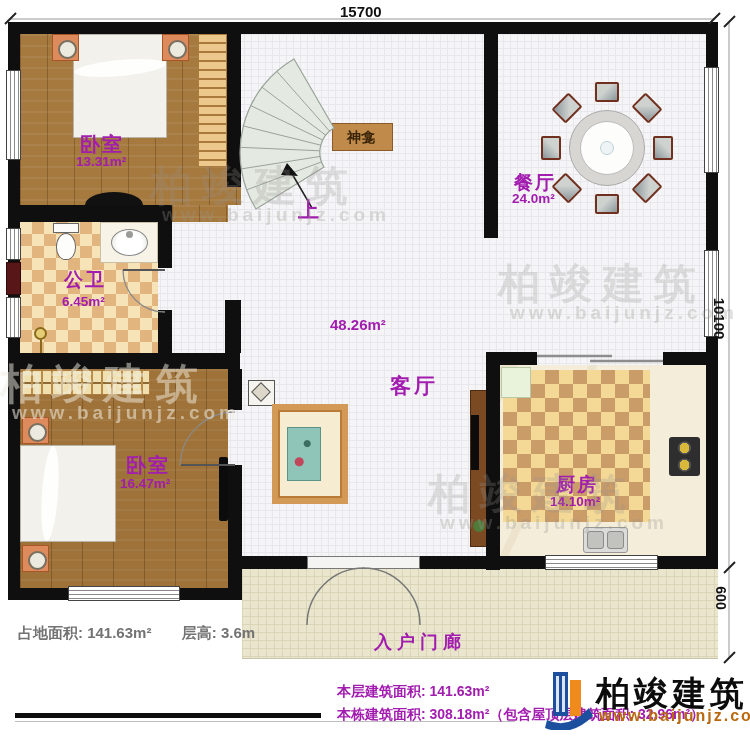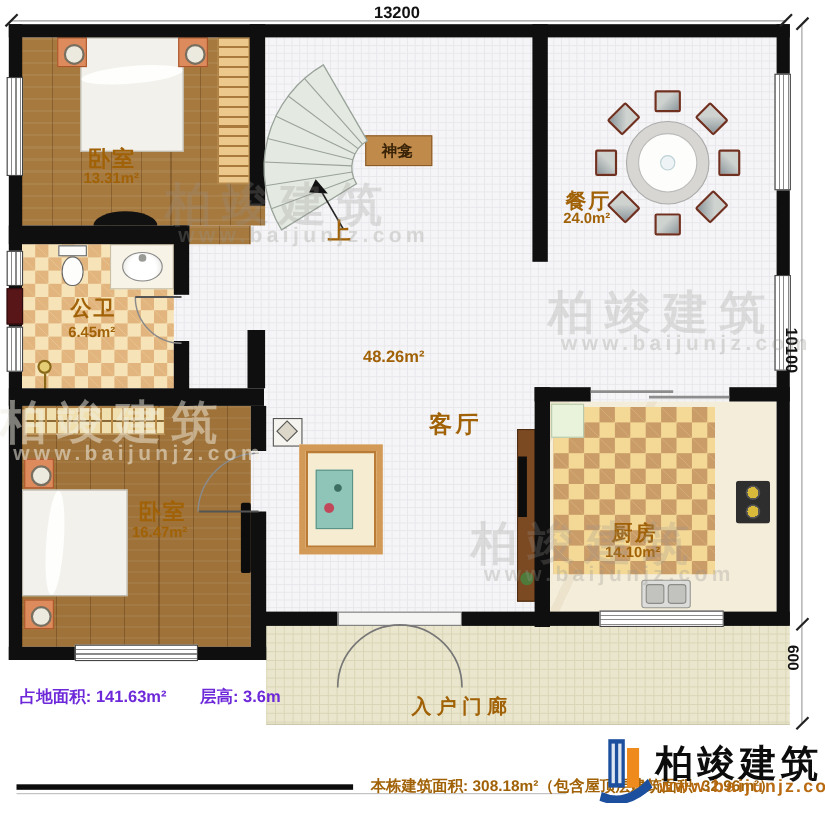--- a/index.html
+++ b/index.html
@@ -10,21 +10,21 @@
   .floor-grid{background-color:#f5f5f7;background-image:linear-gradient(to right,#e8e8ec 1px,transparent 1px),linear-gradient(to bottom,#e8e8ec 1px,transparent 1px);background-size:7px 7px;}
   .wood{background-color:#a6793e;background-image:repeating-linear-gradient(to right,rgba(60,30,5,.28) 0 1px,transparent 1px 27px),repeating-linear-gradient(to bottom,rgba(255,255,255,.07) 0 2px,transparent 2px 11px);}
   .wood2{background-color:#9e7238;background-image:repeating-linear-gradient(to right,rgba(60,30,5,.28) 0 1px,transparent 1px 31px),repeating-linear-gradient(to bottom,rgba(255,255,255,.06) 0 2px,transparent 2px 10px);}
   .checker-bath{background-color:#f6e3b8;background-image:linear-gradient(45deg,#e2b57e 25%,transparent 25%,transparent 75%,#e2b57e 75%),linear-gradient(45deg,#e2b57e 25%,transparent 25%,transparent 75%,#e2b57e 75%);background-size:24px 24px;background-position:0 0,12px 12px;}
   .checker-kitchen{background-color:#f4d896;background-image:linear-gradient(45deg,#c99c68 25%,transparent 25%,transparent 75%,#c99c68 75%),linear-gradient(45deg,#c99c68 25%,transparent 25%,transparent 75%,#c99c68 75%);background-size:28px 28px;background-position:0 0,14px 14px;}
   .marble{background-color:#f4edda;background-image:linear-gradient(115deg,rgba(210,190,150,.25) 0 6%,transparent 6% 30%,rgba(210,190,150,.2) 30% 33%,transparent 33%);}
   .porch-grid{background-color:#eae6cd;background-image:linear-gradient(to right,#d9d5b6 1px,transparent 1px),linear-gradient(to bottom,#d9d5b6 1px,transparent 1px);background-size:8px 8px;border-bottom:1px solid #c9c5a8;}
   .win{position:absolute;background:#fff;border:1px solid #444;z-index:40;box-sizing:border-box;}
   .win-v{background-image:repeating-linear-gradient(to right,transparent 0 3px,#8a8a8a 3px 4px);}
   .win-h{background-image:repeating-linear-gradient(to bottom,transparent 0 3px,#8a8a8a 3px 4px);}
-  .lbl{position:absolute;font-weight:bold;color:#a16207;white-space:nowrap;z-index:60;}
+  .lbl{position:absolute;font-weight:bold;color:#a21caf;white-space:nowrap;z-index:60;}
   .dim{position:absolute;font-weight:bold;color:#111;font-size:15px;z-index:60;white-space:nowrap;}
   .wm{position:absolute;font-weight:bold;color:rgba(150,148,142,.26);z-index:70;white-space:nowrap;pointer-events:none;}
   .wm-url{color:rgba(150,148,142,.3);}
   .furn{position:absolute;z-index:20;box-sizing:border-box;}
   .pillow{position:absolute;background:#57b7d8;border:1px solid #2f85a6;border-radius:4px;box-sizing:border-box;}
   .blanket{position:absolute;background-color:#68c2de;background-image:radial-gradient(#3d93b5 1px,transparent 1.6px);background-size:11px 11px;border:1px solid #3d93b5;box-sizing:border-box;}
   .nstand{position:absolute;background:#dd8a5c;border:1px solid #a8552a;box-sizing:border-box;z-index:21;}
   .nstand:after{content:"";position:absolute;left:50%;top:50%;width:15px;height:15px;margin:-8px 0 0 -8px;border-radius:50%;background:#eceade;border:2px solid #776f5f;}
   .dome{position:absolute;width:26px;height:26px;background:radial-gradient(circle at 40% 40%,#ffffff 0 45%,#d8d8d4 100%);border:1px solid #999;border-radius:7px;box-sizing:border-box;}
   .chair{position:absolute;width:24px;height:20px;background:linear-gradient(135deg,#cfd3d0 0 40%,#8b969b 100%);border:2px solid #70301f;border-radius:2px;box-sizing:border-box;z-index:21;}
@@ -187,42 +187,43 @@
   <div class="lbl" style="left:347px;top:129px;font-size:14px;color:#3a2408;z-index:62;">神龛</div>
   <div class="lbl" style="left:514px;top:170px;font-size:19px;letter-spacing:2px;">餐厅</div>
   <div class="lbl" style="left:512px;top:191px;font-size:13.5px;">24.0m²</div>
   <div class="lbl" style="left:330px;top:316px;font-size:15px;">48.26m²</div>
   <div class="lbl" style="left:390px;top:372px;font-size:21px;letter-spacing:3px;">客厅</div>
   <div class="lbl" style="left:556px;top:472px;font-size:19px;letter-spacing:2px;">厨房</div>
   <div class="lbl" style="left:550px;top:494px;font-size:13.5px;">14.10m²</div>
   <div class="lbl" style="left:374px;top:630px;font-size:18px;letter-spacing:5px;">入户门廊</div>
   <div class="lbl" style="left:298px;top:196px;font-size:21px;">上</div>
 
-  <div class="dim" style="left:340px;top:3px;">13200</div>
+  <div class="dim" style="left:340px;top:3px;">15700</div>
   <div class="dim" style="left:690px;top:310px;width:58px;text-align:center;transform:rotate(90deg);">10100</div>
   <div class="dim" style="left:700px;top:590px;width:42px;text-align:center;transform:rotate(90deg);font-size:14px;">600</div>
 
   <div class="wm" style="left:150px;top:158px;font-size:42px;letter-spacing:10px;">柏竣建筑</div>
   <div class="wm wm-url" style="left:162px;top:204px;font-size:19px;letter-spacing:4px;">www.baijunjz.com</div>
   <div class="wm" style="left:498px;top:256px;font-size:42px;letter-spacing:10px;">柏竣建筑</div>
   <div class="wm wm-url" style="left:510px;top:302px;font-size:19px;letter-spacing:4px;">www.baijunjz.com</div>
   <div class="wm" style="left:0px;top:356px;font-size:42px;letter-spacing:10px;color:rgba(240,236,224,.5);">柏竣建筑</div>
   <div class="wm wm-url" style="left:12px;top:402px;font-size:19px;letter-spacing:4px;color:rgba(240,236,224,.55);">www.baijunjz.com</div>
   <div class="wm" style="left:428px;top:466px;font-size:42px;letter-spacing:10px;">柏竣建筑</div>
   <div class="wm wm-url" style="left:440px;top:512px;font-size:19px;letter-spacing:4px;">www.baijunjz.com</div>
 
-  <div class="abs" style="left:18px;top:624px;z-index:60;font-weight:bold;font-size:15px;color:#6d28d9;white-space:nowrap;">
+  <div class="abs" style="left:18px;top:624px;z-index:60;font-weight:bold;font-size:15px;color:#737373;white-space:nowrap;">
     <span>占地面积: 141.63m²</span>
     <span style="display:inline-block;width:22px;"></span>
     <span>层高: 3.6m</span>
   </div>
 
   <div class="abs" style="left:15px;top:713px;width:306px;height:5px;background:#0c0c0c;z-index:60;"></div>
   <div class="abs" style="left:15px;top:721px;width:500px;height:1px;background:#bdbdbd;z-index:60;"></div>
 
+  <div class="abs lbl" style="left:337px;top:683px;font-size:14px;">本层建筑面积: 141.63m²</div>
   <div class="abs lbl" style="left:337px;top:706px;font-size:14px;">本栋建筑面积: 308.18m²（包含屋顶层建筑面积: 32.96m²）</div>
 
   <svg class="abs" style="left:543px;top:668px;z-index:61;" width="52" height="62" viewBox="0 0 52 62">
     <rect x="10" y="4" width="15" height="44" fill="#1c4f9e"></rect>
     <rect x="13" y="8" width="3" height="36" fill="#ffffff" opacity="0.85"></rect>
     <rect x="19" y="8" width="3" height="36" fill="#ffffff" opacity="0.85"></rect>
     <rect x="27" y="12" width="11" height="36" fill="#ef8b1d"></rect>
     <path d="M4,52 Q26,62 46,40 L50,48 Q28,70 2,60 Z" fill="#1c4f9e"></path>
   </svg>
   <div class="abs" style="left:596px;top:671px;z-index:61;font-weight:bold;font-size:34px;color:#0c0c0c;letter-spacing:4px;white-space:nowrap;">柏竣建筑</div>

